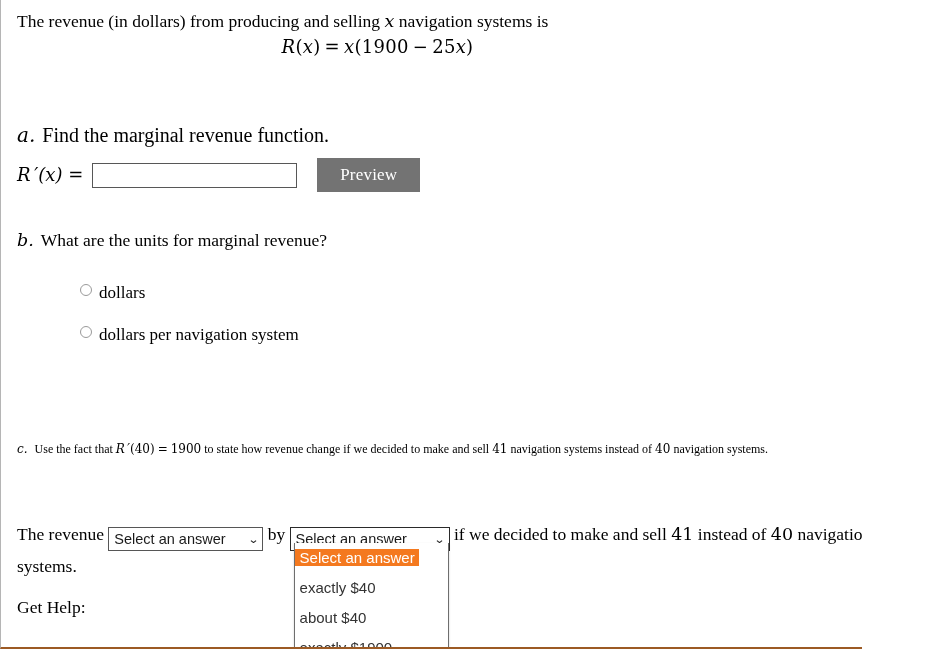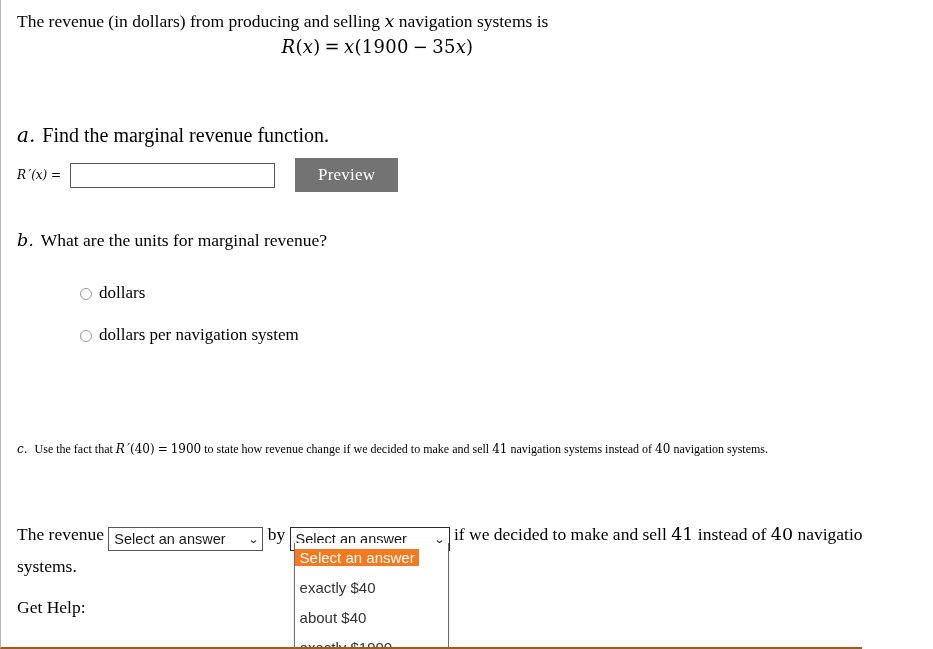--- a/index.html
+++ b/index.html
@@ -74,21 +74,21 @@
   }
   .answer-row {
     position: absolute;
     left: 16px;
     top: 158px;
     height: 34px;
     display: flex;
     align-items: center;
   }
   .rprime {
-    font-size: 12px;
+    font-size: 18px;
     margin-right: 9px;
     white-space: nowrap;
   }
   .answer-input {
     width: 205px;
     height: 25px;
     box-sizing: border-box;
     border: 1px solid #575757;
     background: #ffffff;
     font-family: "Liberation Sans", sans-serif;
@@ -123,21 +123,21 @@
     top: 283px;
     width: 800px;
   }
   .opt-row {
     display: flex;
     height: 42px;
     align-items: flex-start;
   }
   .opt {
     display: flex;
-    align-items: center;
+    align-items: flex-start;
     font-size: 17px;
     white-space: nowrap;
   }
   .opt.col1 { width: 355px; }
   .radio {
     -webkit-appearance: none;
     appearance: none;
     width: 12px;
     height: 12px;
     min-width: 12px;
@@ -250,21 +250,21 @@
 
 <div class="page">
 
   <div class="intro">
     <span>The revenue (in dollars) from producing and selling</span>
     <span class="math">x</span>
     <span>navigation systems is</span>
   </div>
 
   <div class="formula">
-    <span class="math">R</span><span class="mathup">(</span><span class="math">x</span><span class="mathup">)</span><span class="mathup op">=</span><span class="math">x</span><span class="mathup">(</span><span class="num">1900</span><span class="mathup op">−</span><span class="num">35</span><span class="math">x</span><span class="mathup">)</span>
+    <span class="math">R</span><span class="mathup">(</span><span class="math">x</span><span class="mathup">)</span><span class="mathup op">=</span><span class="math">x</span><span class="mathup">(</span><span class="num">1900</span><span class="mathup op">−</span><span class="num">25</span><span class="math">x</span><span class="mathup">)</span>
   </div>
 
   <div class="part-a-label">
     <span class="item-letter">a.</span><span>Find the marginal revenue function.</span>
   </div>
 
   <div class="answer-row">
     <span class="rprime"><span class="math">R ′</span><span class="math">(x) =</span></span>
     <input class="answer-input" type="text" value="" style="">
     <button class="preview-btn">Preview</button>

